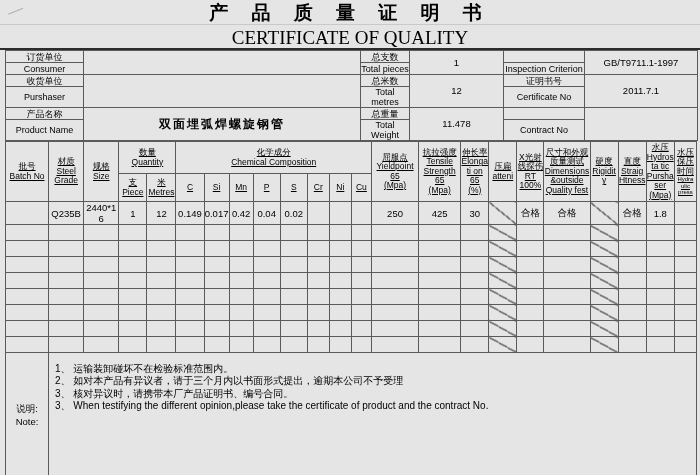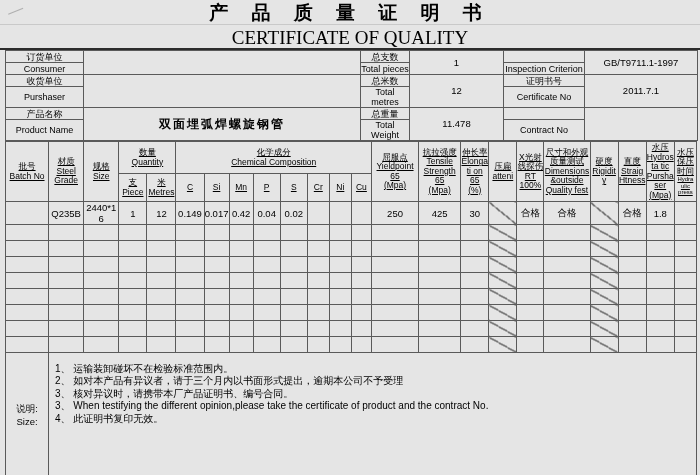--- a/index.html
+++ b/index.html
@@ -438,25 +438,24 @@
           <td></td>
             <td></td>
             <td></td>
         </tr>
         </tbody>
     </table>
 
     <div class="notes" style="width:692px">
       <div class="notes-label">
         <span>说明:</span>
-        <span>Size:</span>
+        <span>Note:</span>
       </div>
       <div class="notes-body">
         <div>1、 运输装卸碰坏不在检验标准范围内。</div>
         <div>2、 如对本产品有异议者，请于三个月内以书面形式提出，逾期本公司不予受理</div>
         <div>3、 核对异议时，请携带本厂产品证明书、编号合同。</div>
         <div>3、 When testifying the different opinion,please take the certificate of product and the contract No.</div>
-        <div>4、 此证明书复印无效。</div>
       </div>
     </div>
 
   </div>
 </div>
 
 </body></html>

